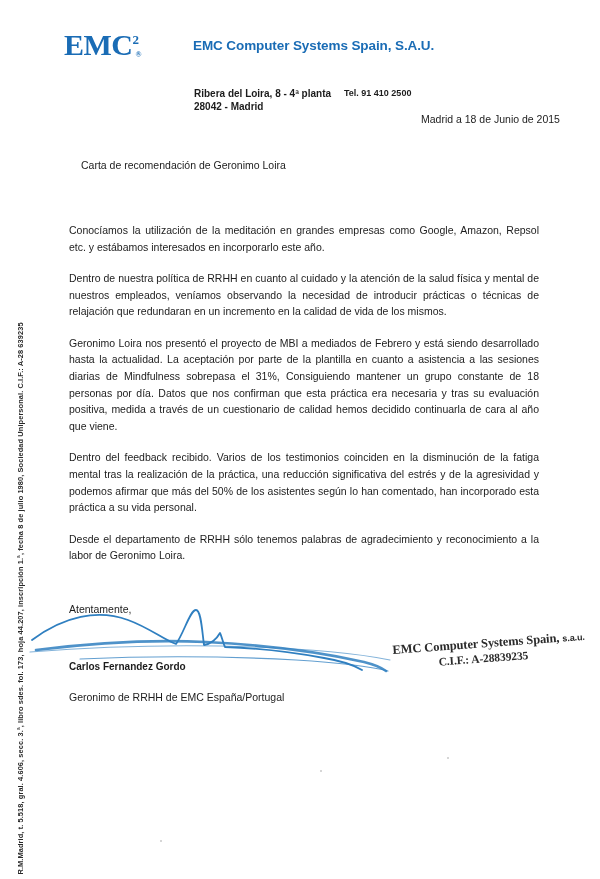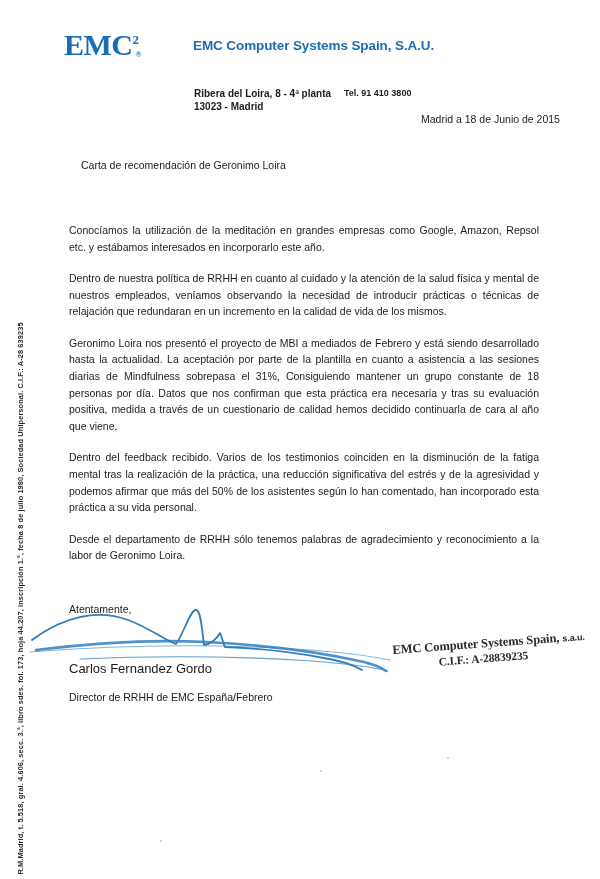--- a/index.html
+++ b/index.html
@@ -145,22 +145,23 @@
   }
   .sig-svg {
     position: absolute;
     left: 24px;
     top: 600px;
   }
   .signer-name {
     position: absolute;
     left: 69px;
     top: 661px;
-    font-size: 13px;
-    color: #1c1c1c;
+    font-size: 10px;
+    color: #1c1c1c;
+    font-weight: bold;
   }
   .signer-title {
     position: absolute;
     left: 69px;
     top: 691px;
     font-size: 10.5px;
     color: #1c1c1c;
   }
 
   
@@ -212,24 +213,24 @@
     <div class="registry-text">R.M.Madrid, t. 5.518, gral. 4.606, secc. 3.ª, libro sdes. fol. 173, hoja 44.207, inscripción 1.ª, fecha 8 de julio 1980, Sociedad Unipersonal. C.I.F.: A-28 639235</div>
   </div>
 
   <div class="letterhead">
     <div class="logo"><span>EMC</span><sup>2</sup><span class="reg">®</span></div>
 
     <div class="company-name">EMC Computer Systems Spain, S.A.U.</div>
 
     <div class="addr-block">
       <div>Ribera del Loira, 8 - 4ª planta</div>
-      <div>13023 - Madrid</div>
+      <div>28042 - Madrid</div>
     </div>
 
-    <div class="tel-block">Tel. 91 410 3800</div>
+    <div class="tel-block">Tel. 91 410 2500</div>
   </div>
 
   <div class="date-line">Madrid a 18 de Junio de 2015</div>
 
   <div class="subject">Carta de recomendación de Geronimo Loira</div>
 
   <div class="body-block">
     <p class="para">Conocíamos la utilización de la meditación en grandes empresas como Google, Amazon, Repsol etc. y estábamos interesados en incorporarlo este año.</p>
     <p class="para">Dentro de nuestra política de RRHH en cuanto al cuidado y la atención de la salud física y mental de nuestros empleados, veníamos observando la necesidad de introducir prácticas o técnicas de relajación que redundaran en un incremento en la calidad de vida de los mismos.</p>
     <p class="para">Geronimo Loira nos presentó el proyecto de MBI a mediados de Febrero y está siendo desarrollado hasta la actualidad. La aceptación por parte de la plantilla en cuanto a asistencia a las sesiones diarias de Mindfulness sobrepasa el 31%, Consiguiendo mantener un grupo constante de 18 personas por día. Datos que nos confirman que esta práctica era necesaria y tras su evaluación positiva, medida a través de un cuestionario de calidad hemos decidido continuarla de cara al año que viene.</p>
@@ -245,21 +246,21 @@
                C177,10 178,30 180,45 C186,44 192,40 196,33 C198,37 199,43 201,47
                C230,48 268,52 300,58 C318,61 330,65 338,70" stroke-width="1.8"></path>
       <path d="M12,50 C60,44 120,39 182,42 C240,45 296,52 340,62 C352,65 358,68 362,71" stroke-width="2.6" stroke-opacity="0.85"></path>
       <path d="M6,52 C70,47 150,44 230,47 C290,49 336,54 366,60" stroke-width="1.2" stroke-opacity="0.6"></path>
       <path d="M56,59 C120,56 200,56 272,60 C318,63 348,67 364,71" stroke-width="1.1" stroke-opacity="0.75"></path>
     </g>
   </svg>
 
   <div class="signer-name">Carlos Fernandez Gordo</div>
 
-  <div class="signer-title">Director de RRHH de EMC España/Febrero</div>
+  <div class="signer-title">Geronimo de RRHH de EMC España/Portugal</div>
 
   <div class="stamp">
     <div class="stamp-line1"><span>EMC Computer Systems Spain,</span> <span class="suffix">s.a.u.</span></div>
     <div class="stamp-line2">C.I.F.: A-28839235</div>
   </div>
 
   <div class="speck" style="left:320px; top:770px;"></div>
   <div class="speck" style="left:160px; top:840px;"></div>
   <div class="speck" style="left:447px; top:757px;"></div>
 

